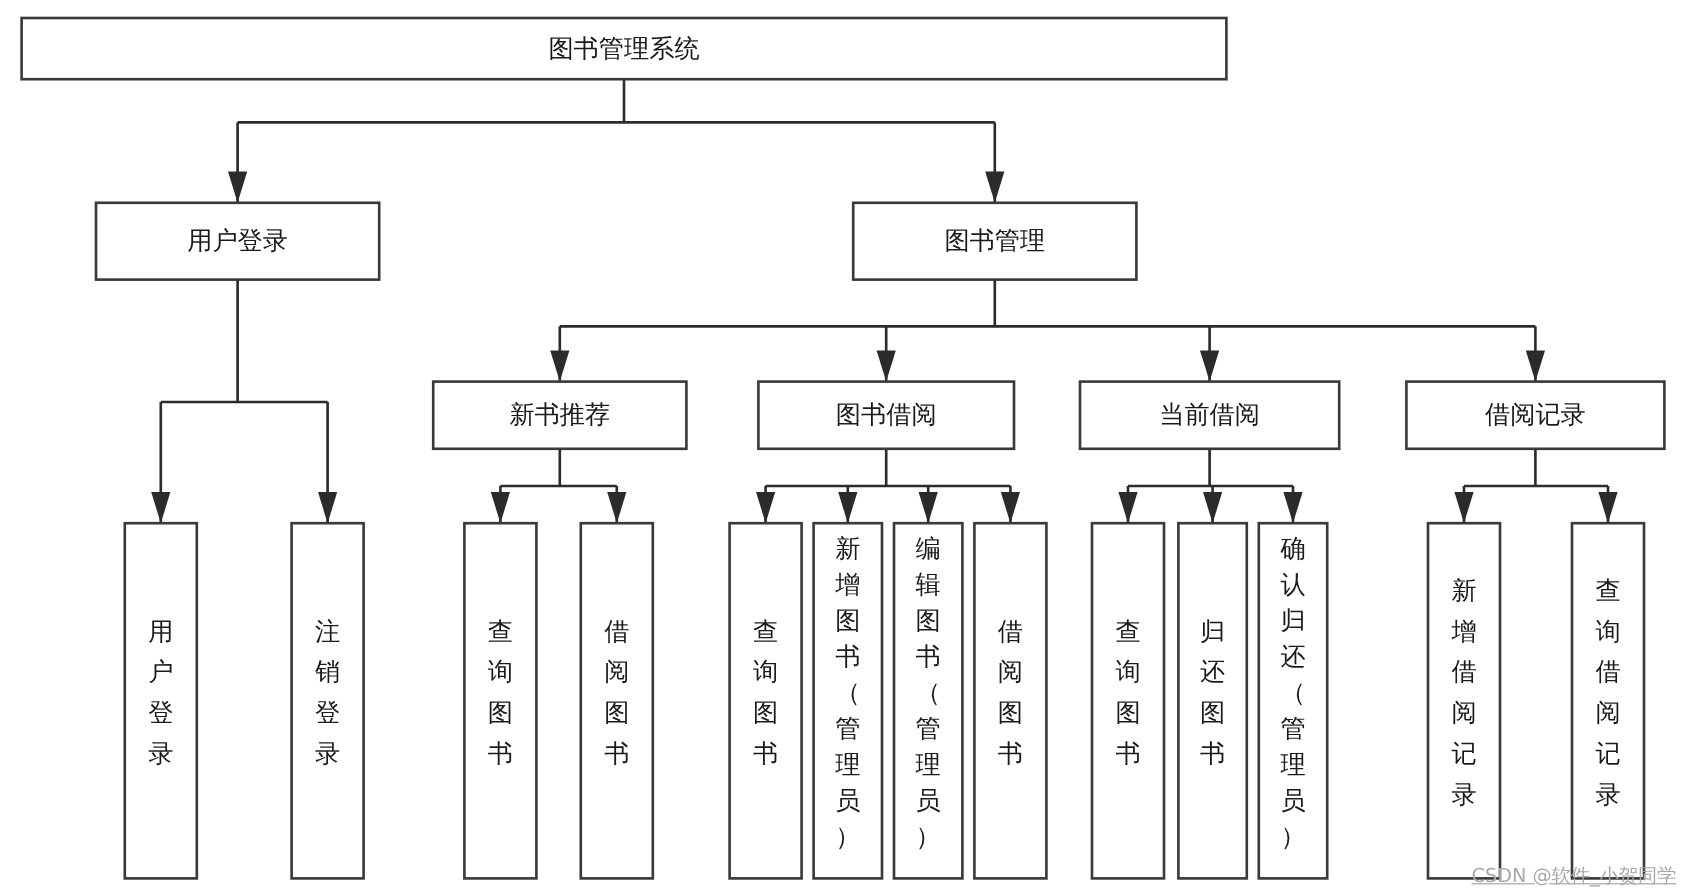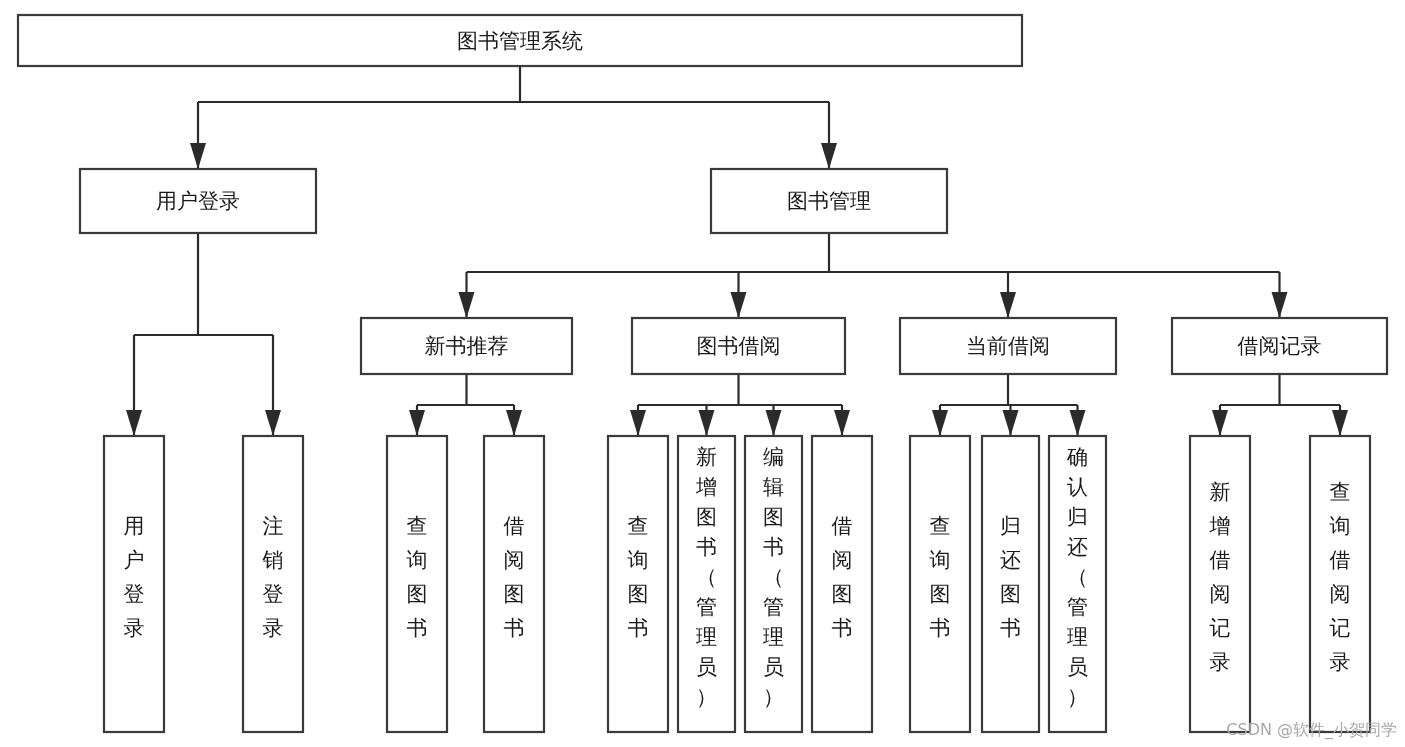--- a/index.html
+++ b/index.html
@@ -50,20 +50,21 @@
   }
   .watermark {
     position: absolute;
     right: 8px;
     bottom: 6px;
     font-size: 16px;
     color: #a8a8a8;
     font-family: "DejaVu Sans", "Liberation Sans", sans-serif;
     white-space: nowrap;
     pointer-events: none;
+    text-decoration: underline;
   }
 </style>
 </head>
 <body>
 
 <div id="chart-root">
   <svg id="diagram-svg" width="1405" height="747" viewBox="0 0 1405 747" xmlns="http://www.w3.org/2000/svg">
       <line x1="520" y1="66" x2="520" y2="102" class="connector"></line>
       <line x1="198" y1="102" x2="829" y2="102" class="connector"></line>
       <line x1="198" y1="102" x2="198" y2="169" class="connector"></line>

